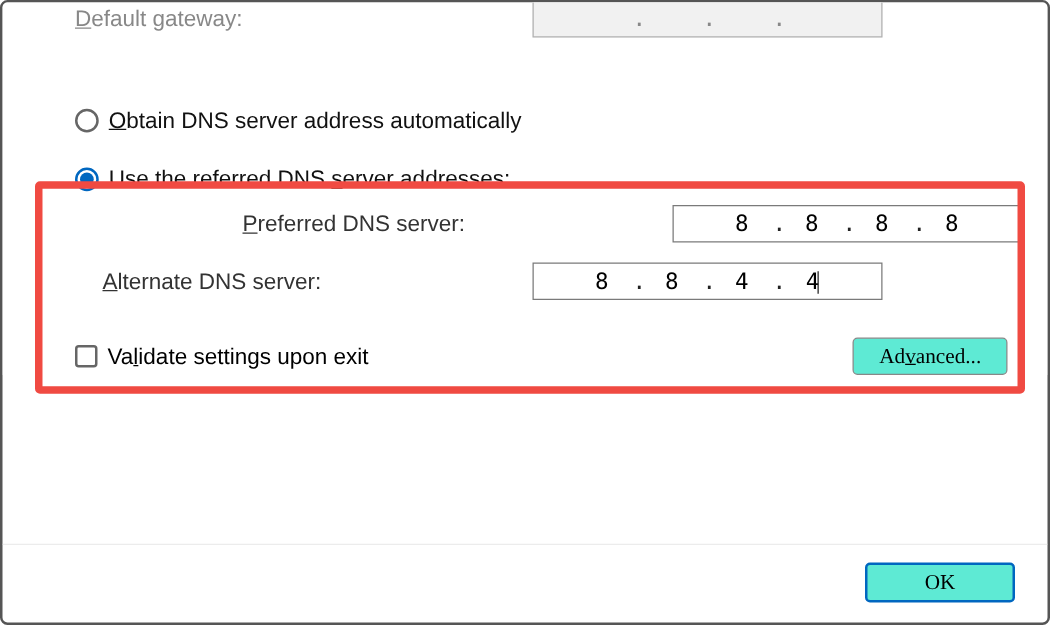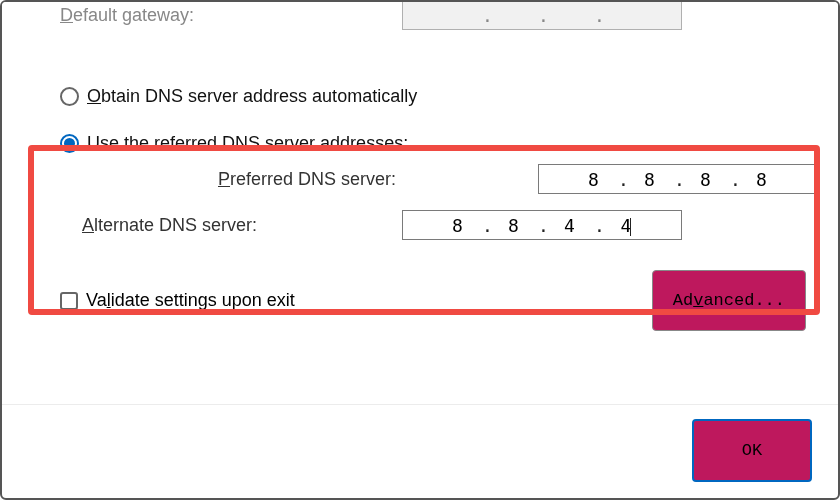--- a/index.html
+++ b/index.html
@@ -17,21 +17,21 @@
     }
     .dialog-content {
       padding: 0 20px;
       background: #ffffff;
       position: relative;
     }
     .row {
       display: flex;
       align-items: center;
       padding: 4px 0 12px 38px;
-      gap: 2px;
+      gap: 26px;
     }
     .row-label {
       flex: 0 0 340px;
       font-size: 18px;
       color: #333;
     }
     .row-label.disabled { color: #888; }
     .underlined {
       text-decoration: underline;
       text-decoration-skip-ink: none;
@@ -116,26 +116,26 @@
       display: flex;
       align-items: center;
       padding: 18px 0 0 38px;
       gap: 8px;
     }
     .advanced-area {
       margin-left: auto;
       padding-right: 12px;
     }
     .btn {
-      font-family: Liberation Mono, monospace;
+      font-family: Liberation Serif, serif;
       font-size: 17px;
       border: 1px solid #888;
       border-radius: 4px;
-      background: #be185d;
-      padding: 20px 20px;
+      background: #5eead4;
+      padding: 4px 20px;
       min-width: 120px;
       cursor: pointer;
     }
     .btn-primary {
       border: 2px solid #0067c0;
     }
     .footer {
       position: absolute;
       bottom: 16px;
       left: 0;

